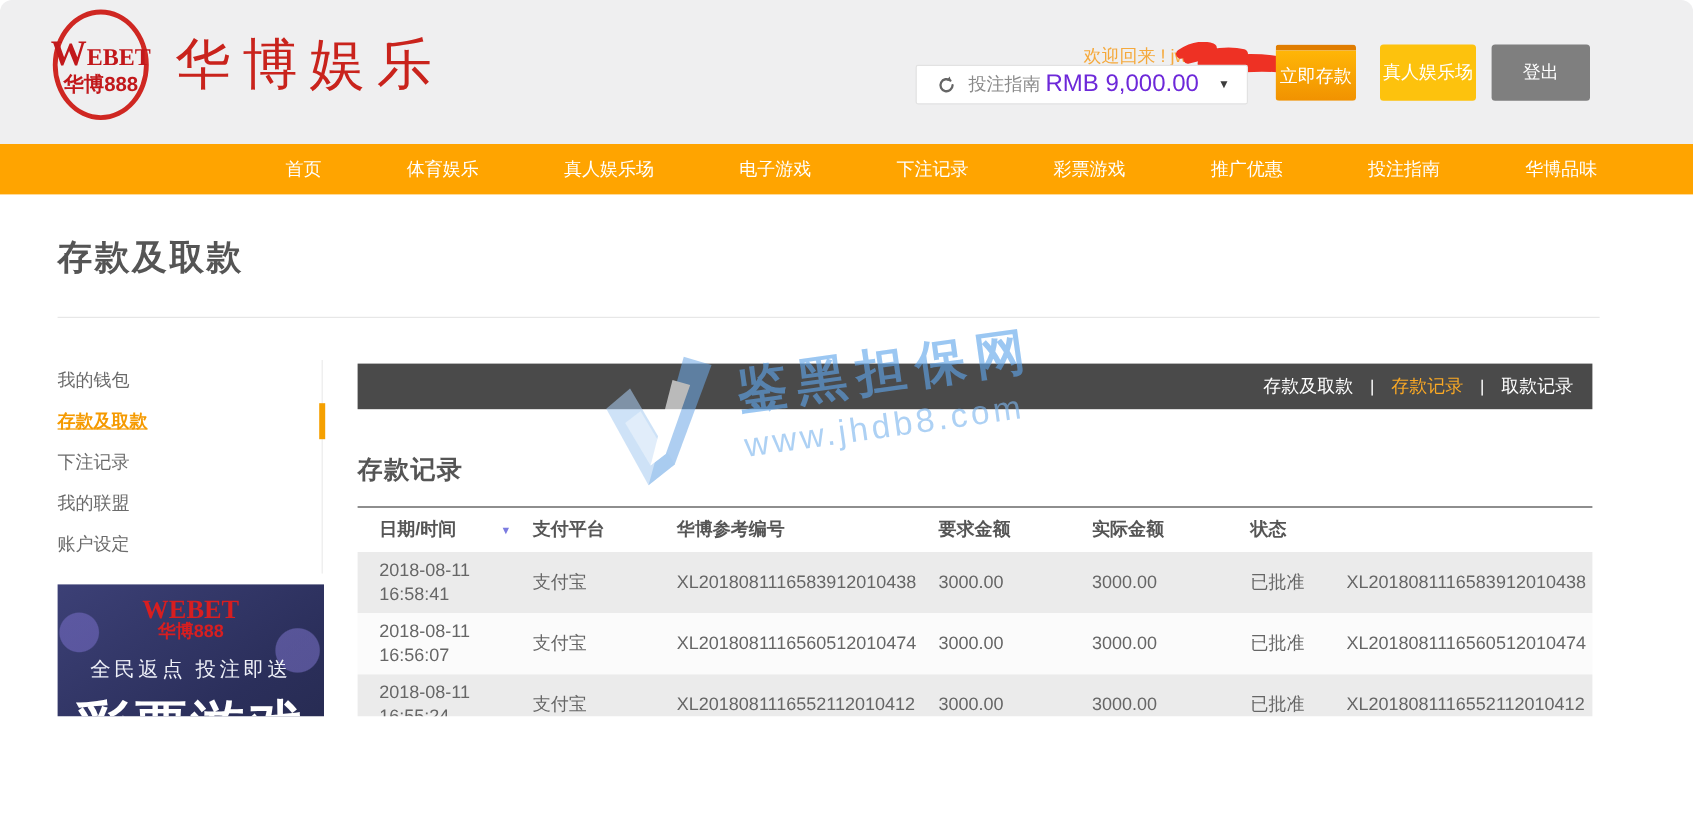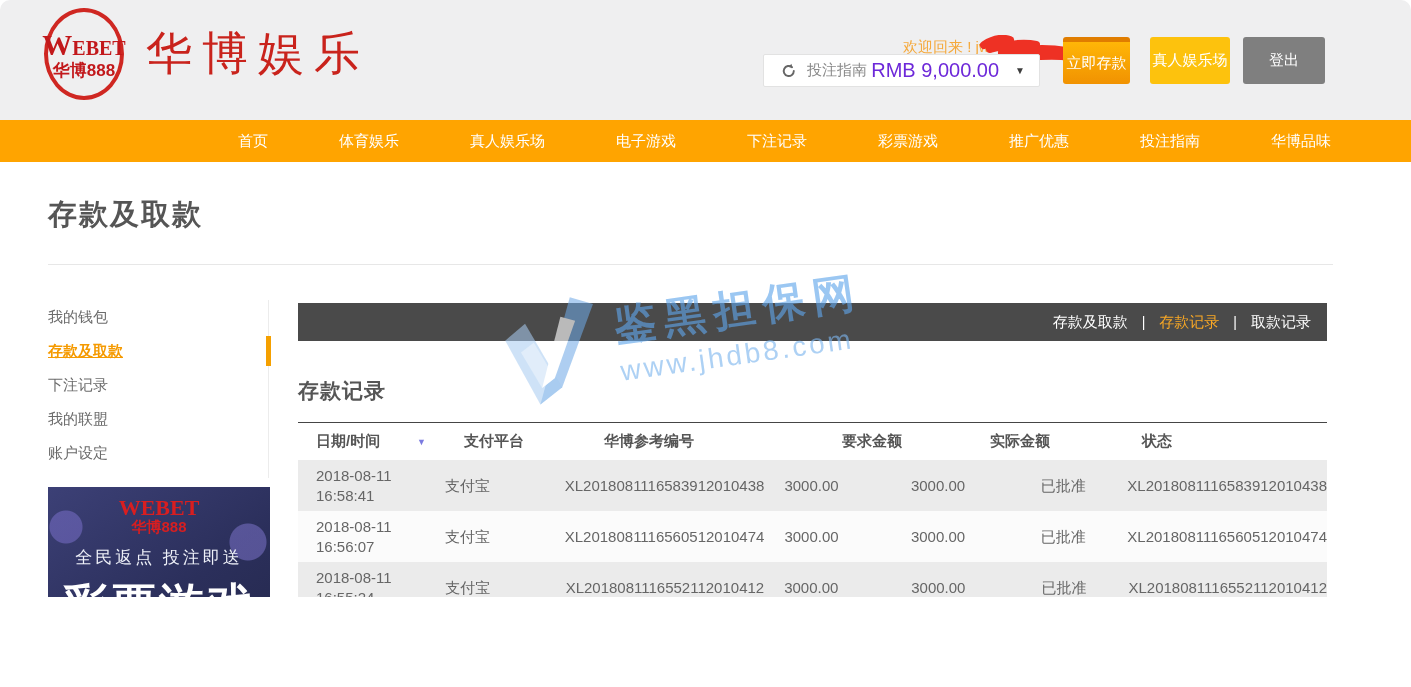--- a/index.html
+++ b/index.html
@@ -69,21 +69,21 @@
   
   .panel { position:absolute; left:298px; top:303px; width:1029px; }
   .dark-bar { height:38px; background:#4a4a4a; display:flex; align-items:center; justify-content:flex-end; padding-right:16px; }
   .tab { color:#fff; font-size:15px; cursor:pointer; white-space:nowrap; }
   .tab.active { color:#f9a825; }
   .tab-sep { color:#fff; margin:0 14px; font-size:14px; }
 
   .section-title { margin-top:36px; font-size:21px; font-weight:bold; color:#555; letter-spacing:1px; }
 
   .table { margin-top:17px; }
-  .t-row { display:flex; align-items:center; padding-left:18px; font-size:15px;gap:20px; }
+  .t-row { display:flex; align-items:center; padding-left:18px; font-size:15px; }
   .t-head { height:38px; border-top:1px solid #454545; color:#555; font-weight:bold; }
   .t-body { min-height:51px; color:#666; line-height:20px; }
   .row-odd { background:#ebebeb; }
   .row-even { background:#fbfbfb; }
   .c1{width:128px; padding-right:14px;} .c2{width:120px;} .c3{width:218px;} .c4{width:128px;}
   .c5{width:132px;} .c6{width:80px;} .c7{flex:1;}
   .c1-head { display:flex; align-items:center; justify-content:space-between; }
   .sort-arrow { font-size:9px; color:#7b7be0; margin-right:4px; }
   .dt-wrap { display:inline-block; width:88px; }
 

